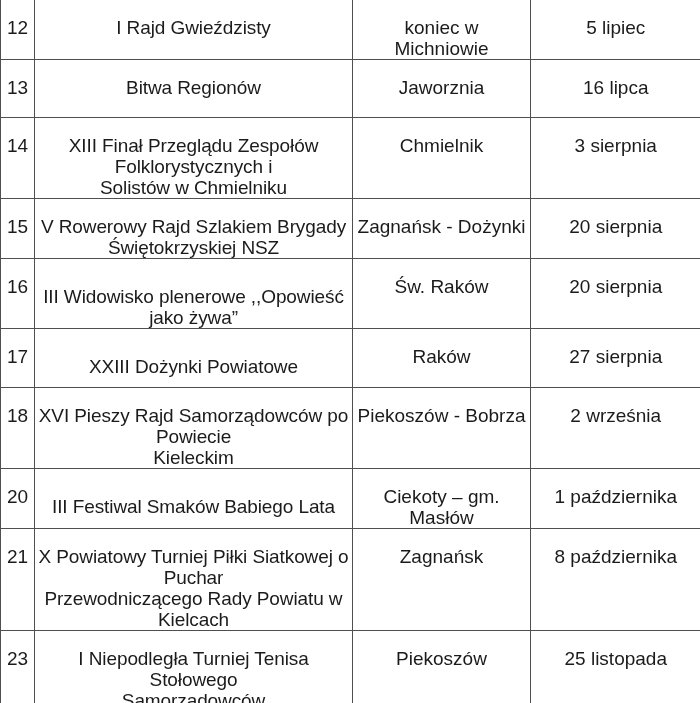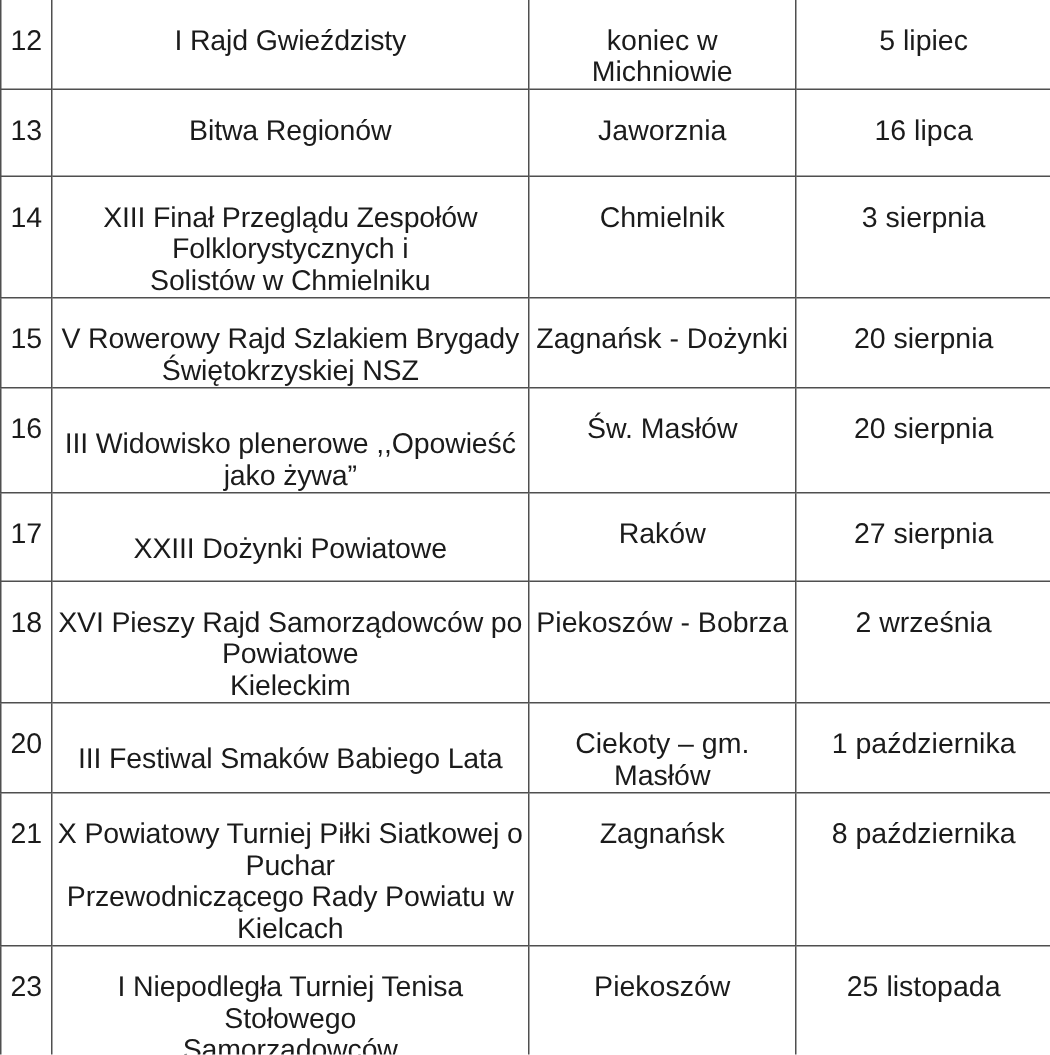--- a/index.html
+++ b/index.html
@@ -87,32 +87,32 @@
     <tr>
       <td class="c-num">15</td>
       <td class="c-event">V Rowerowy Rajd Szlakiem Brygady
 Świętokrzyskiej NSZ</td>
       <td class="c-place">Zagnańsk - Dożynki</td>
       <td class="c-date">20 sierpnia</td>
     </tr>
     <tr>
       <td class="c-num">16</td>
       <td class="c-event offset">III Widowisko plenerowe ,,Opowieść jako żywa”</td>
-      <td class="c-place">Św. Masłów</td>
+      <td class="c-place">Św. Raków</td>
       <td class="c-date">20 sierpnia</td>
     </tr>
     <tr>
       <td class="c-num">17</td>
       <td class="c-event offset">XXIII Dożynki Powiatowe</td>
       <td class="c-place">Raków</td>
       <td class="c-date">27 sierpnia</td>
     </tr>
     <tr>
       <td class="c-num">18</td>
-      <td class="c-event">XVI Pieszy Rajd Samorządowców po Powiatowe
+      <td class="c-event">XVI Pieszy Rajd Samorządowców po Powiecie
 Kieleckim</td>
       <td class="c-place">Piekoszów - Bobrza</td>
       <td class="c-date">2 września</td>
     </tr>
     <tr>
       <td class="c-num">20</td>
       <td class="c-event offset">III Festiwal Smaków Babiego Lata</td>
       <td class="c-place">Ciekoty – gm. Masłów</td>
       <td class="c-date">1 października</td>
     </tr>

